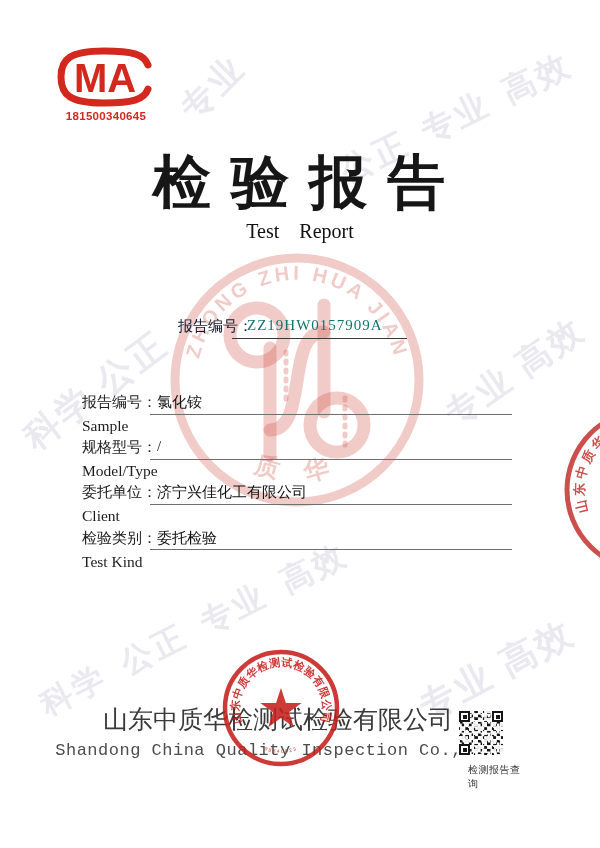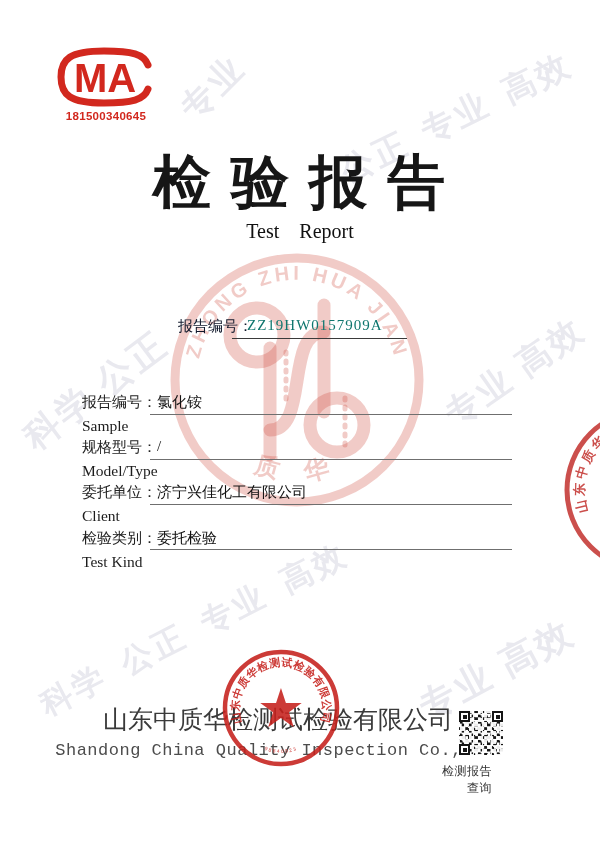--- a/index.html
+++ b/index.html
@@ -57,21 +57,21 @@
     letter-spacing:.5px;font-family:Liberation Mono, monospace;}
 
   
   .qr{left:459px;top:711px;width:44px;height:44px;
     background:repeating-conic-gradient(#151515 0% 25%, #fff 0% 50%) 0 0/6.3px 6.3px;}
   .qr::before{content:"";position:absolute;inset:0;
     background:repeating-conic-gradient(rgba(255,255,255,.92) 0% 25%, transparent 0% 50%) 1px 2px/9px 9px;}
   .qr .f{position:absolute;width:11px;height:11px;border:2.5px solid #151515;background:#fff;}
   .qr .f::after{content:"";position:absolute;inset:1.5px;background:#151515;}
   .f1{top:0;left:0}.f2{top:0;right:0}.f3{bottom:0;left:0}
-  .qr-caption{left:438px;top:763px;width:54px;text-align:right;font-size:12px;letter-spacing:.5px;
+  .qr-caption{left:468px;top:763px;width:54px;text-align:left;font-size:10px;letter-spacing:.5px;
     color:#333;font-family:"Liberation Sans",sans-serif;}
 
   
   .center-wm{left:157px;top:240px;}
   .bottom-seal{left:221px;top:648px;opacity:.88;}
   .edge-seal{left:552px;top:395px;opacity:.8;}
   svg text{font-family:"Liberation Sans",sans-serif;}
 </style>
 </head>
 <body>

